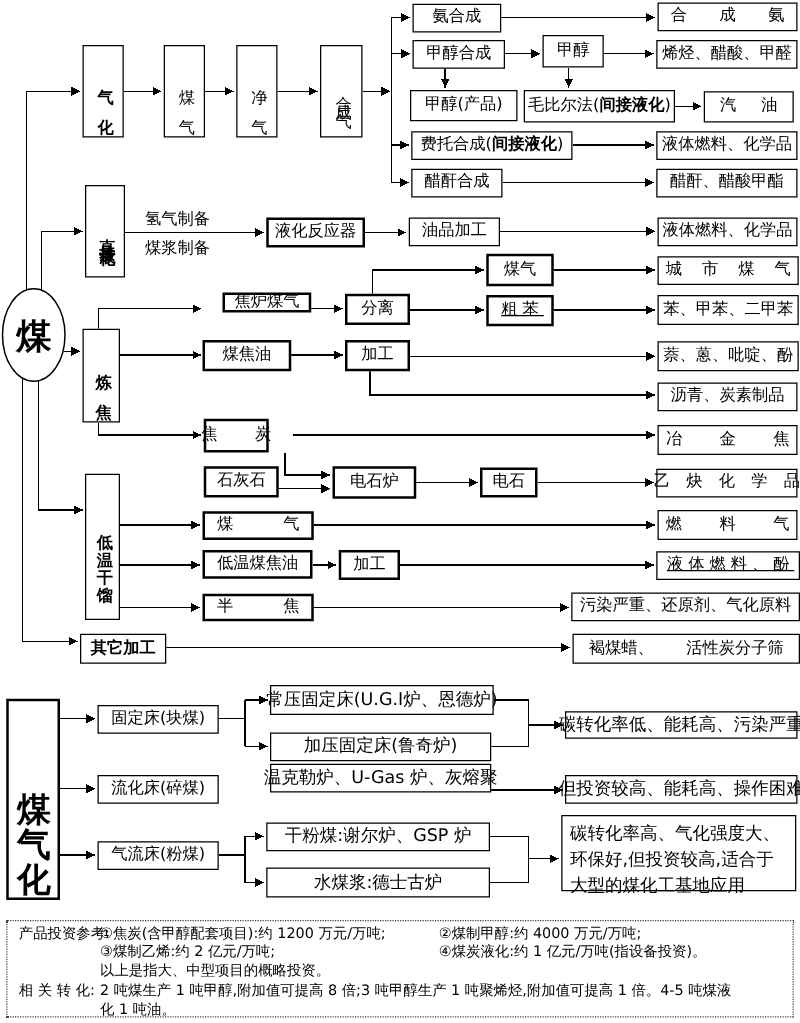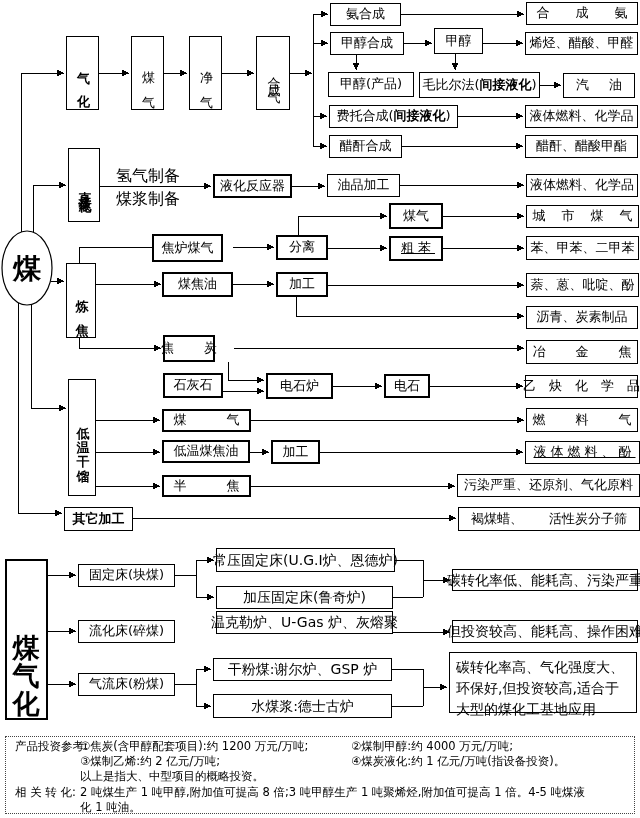--- a/index.html
+++ b/index.html
@@ -24,21 +24,21 @@
   .ls13{letter-spacing:13px;margin-right:-13px;}
   .ls16{letter-spacing:16px;margin-right:-16px;}
   .ls20{letter-spacing:20px;margin-right:-20px;}
   .ls26{letter-spacing:26px;margin-right:-26px;}
   .ls30{letter-spacing:30px;margin-right:-30px;}
   .ls40{letter-spacing:40px;margin-right:-40px;}
   .root-label{position:absolute;left:4px;top:252px;width:46px;height:34px;
        display:flex;align-items:center;justify-content:center;
        font-size:28px;font-weight:bold;}
   .big-head{font-size:27px;font-weight:bold;}
-  .flow-label{position:absolute;font-size:16px;white-space:nowrap;}
+  .flow-label{position:absolute;font-size:13px;white-space:nowrap;}
   .note{position:absolute;left:5px;top:736px;width:630px;height:78px;box-sizing:border-box;
         border:1px dotted #444;font-size:11.5px;line-height:15.2px;padding:2px 0 0 9px;overflow:hidden;}
   .note-row{display:flex;white-space:nowrap;}
   .note-ind{width:65px;flex:none;}
   .note-col{width:271px;flex:none;}
 </style>
 </head>
 <body>
 
 <div class="stage">
@@ -196,21 +196,21 @@
   <div class="box" style="left:327px;top:174px;width:73px;height:23px">
       <span>油品加工</span>
     </div>
   <div class="box" style="left:526px;top:174px;width:112px;height:23px">
       <span>液体燃料、化学品</span>
     </div>
 
   <div class="box" style="left:66px;top:263px;width:30px;height:75px">
       <span class="vt vls24 bold">炼焦</span>
     </div>
-  <div class="box b2" style="left:152px;top:234px;width:71px;height:28px">
+  <div class="box b2" style="left:178px;top:234px;width:71px;height:16px">
       <span>焦炉煤气</span>
     </div>
   <div class="box b2" style="left:276px;top:235px;width:52px;height:25px">
       <span>分离</span>
     </div>
   <div class="box b2" style="left:389px;top:203px;width:54px;height:26px">
       <span>煤气</span>
     </div>
   <div class="box" style="left:526px;top:205px;width:113px;height:23px">
       <span class="ls16">城市煤气</span>

